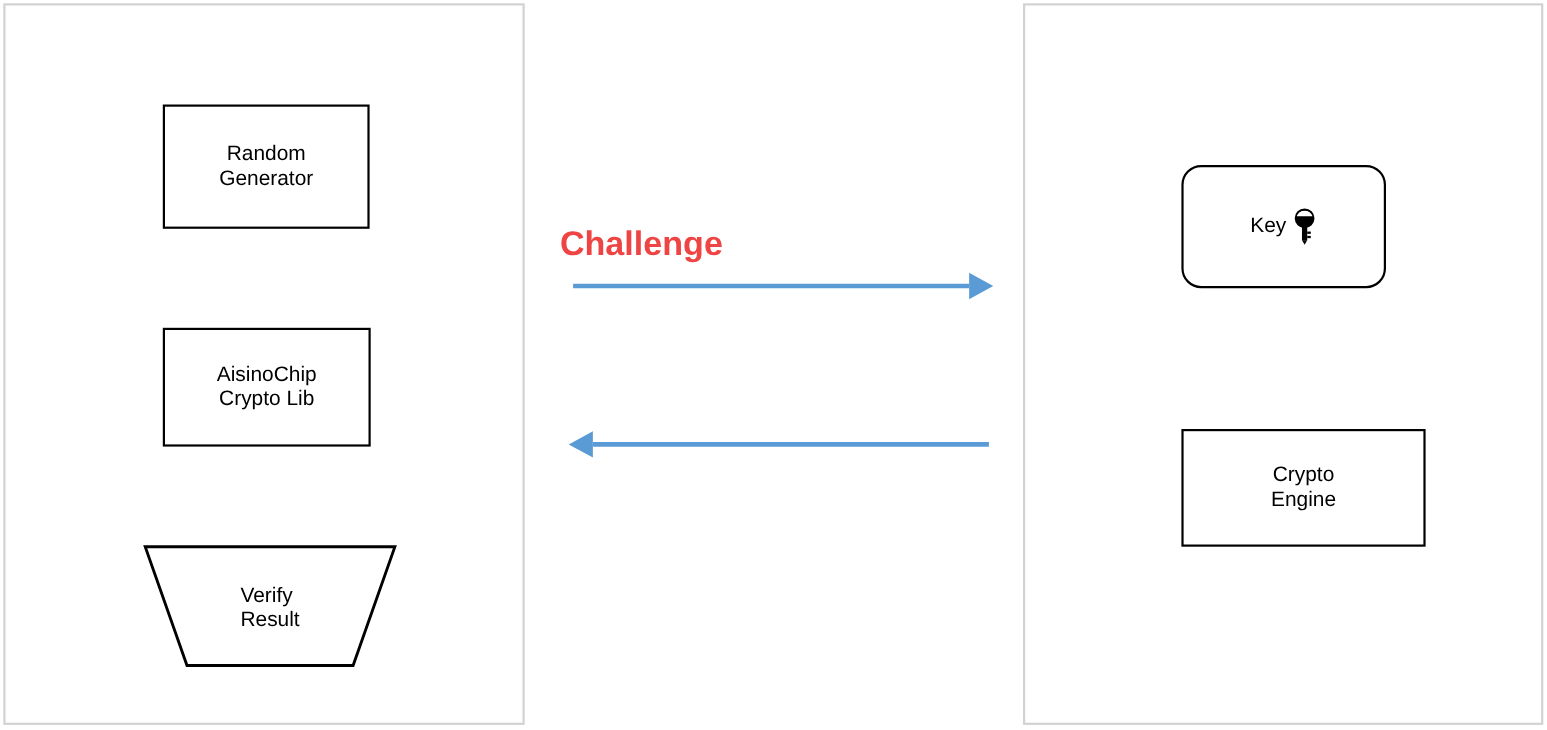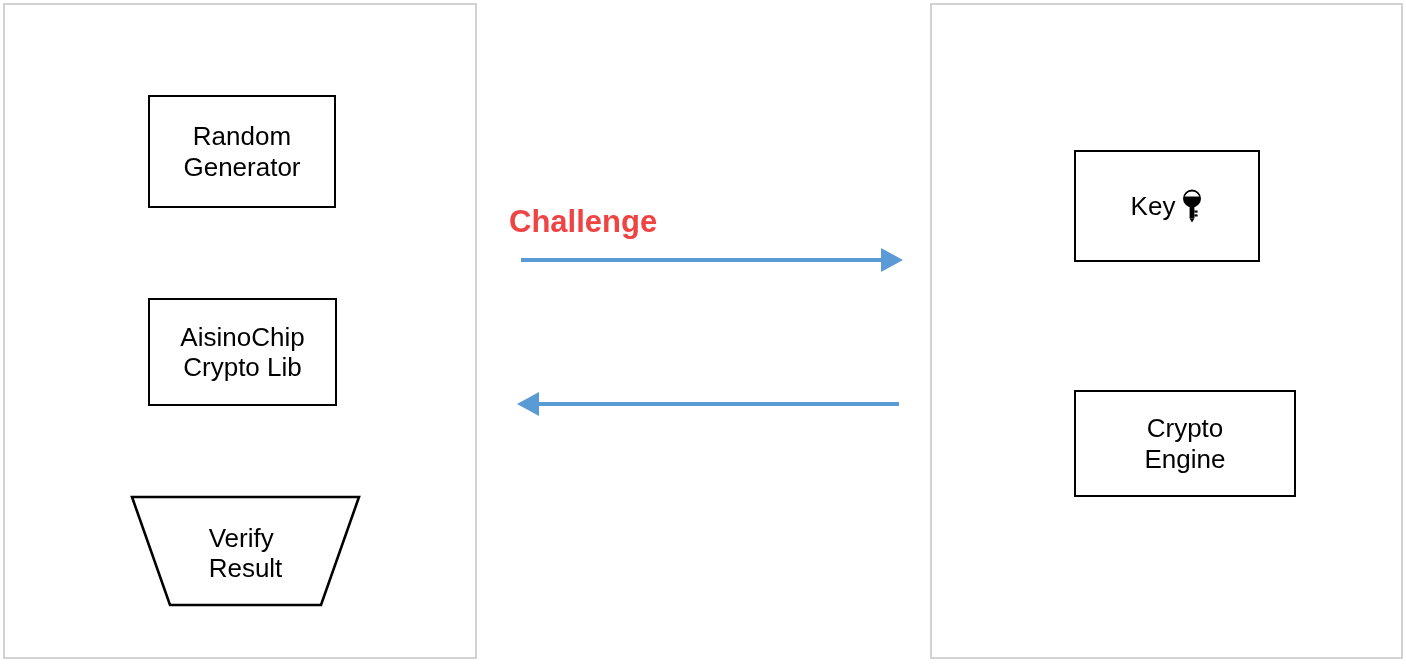--- a/index.html
+++ b/index.html
@@ -34,21 +34,21 @@
     position: absolute;
     box-sizing: border-box;
     background: #ffffff;
     border: 2px solid #000000;
     display: flex;
     align-items: center;
     justify-content: center;
     text-align: center;
   }
   .node-label {
-    font-size: 26px;
+    font-size: 19px;
     line-height: 1.16;
     color: #000000;
     white-space: pre-line;
     letter-spacing: 0px;
   }
 
   #node-random-generator { left: 146px; top: 93px;  width: 188px; height: 113px; }
   #node-crypto-lib       { left: 146px; top: 296px; width: 189px; height: 108px; }
   #node-key              { left: 1074px; top: 148px; width: 186px; height: 112px; }
   #node-crypto-engine    { left: 1074px; top: 388px; width: 222px; height: 107px; }
@@ -135,21 +135,21 @@
         <polygon points="2,3 229,3 191,111 40,111" fill="#ffffff" stroke="#000000" stroke-width="2.6" stroke-linejoin="miter"></polygon>
       </svg>
       <span class="node-label">Verify
 Result</span>
     </div>
 
   </div>
 
   <div class="panel" id="panel-right">
 
-    <div class="node-box" id="node-key" style="left:142px; top:145px;">
+    <div class="node-box" id="node-key" style="left:142px; top:145px;border-radius:18px;">
       <span class="key-row">
         <span class="node-label">Key</span>
         <span class="key-icon">
           <svg viewBox="0 0 22 34" xmlns="http://www.w3.org/2000/svg" width="22" height="34">
 
             <circle cx="11" cy="9.5" r="8.2" fill="#000000"></circle>
             <path d="M 3.4 7.6 A 8.2 8.2 0 0 1 18.6 7.6 Z" fill="#ffffff"></path>
             <circle cx="11" cy="9.5" r="8.2" fill="none" stroke="#000000" stroke-width="1.6"></circle>
 
             <rect x="8.6" y="16.5" width="4.8" height="13" fill="#000000"></rect>

